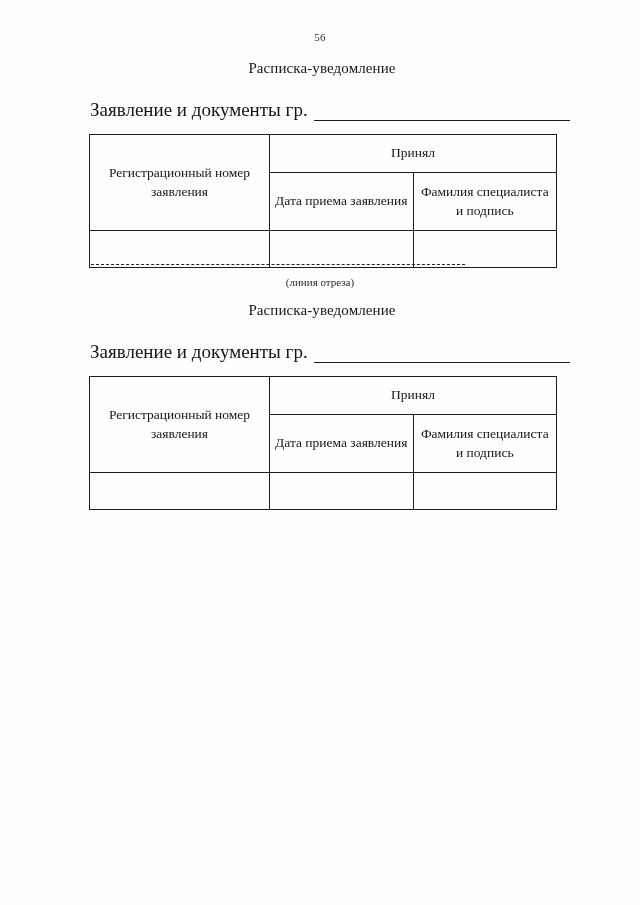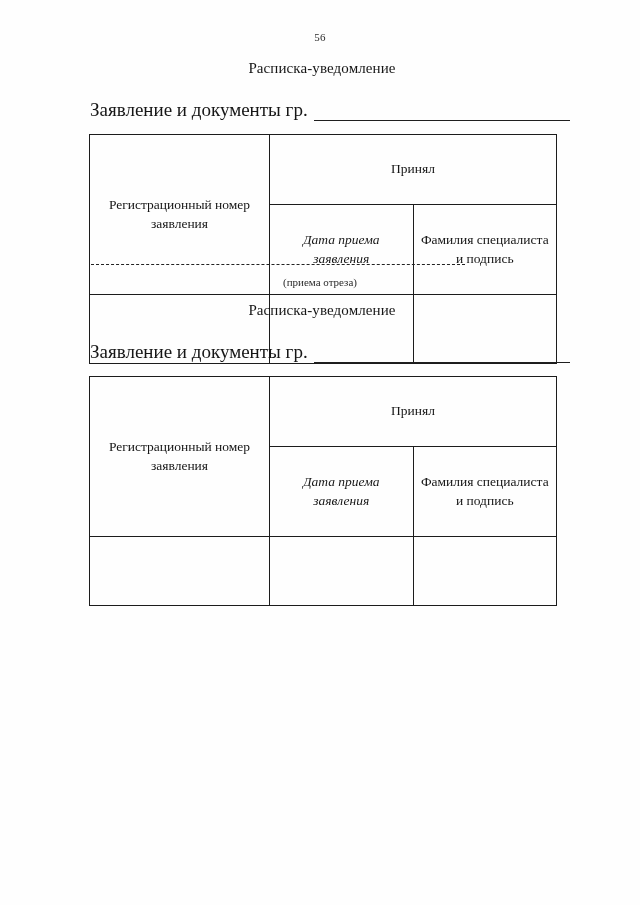--- a/index.html
+++ b/index.html
@@ -81,24 +81,24 @@
   .t1 { top: 74px; }
   .t2 { top: 74px; }
 
   .form-table td {
     border: 1.1px solid #1c1c1c;
     text-align: center;
     vertical-align: middle;
     font-size: 13.5px;
     line-height: 1.35;
     color: #161616;
-    padding: 20px 5px;
+    padding: 4px 5px;
   }
   .col-reg   { width: 169px; }
-  .col-date  { width: 145px; font-style: italic; }
+  .col-date  { width: 145px; }
   .col-spec  { width: 154px; }
 
   .cell-reg    { height: 78px; }
   .cell-accept { height: 29px; }
   .cell-sub    { height: 49px; }
   .cell-empty  { height: 28px; }
 
   
   .cut-area {
     position: absolute;
@@ -154,21 +154,21 @@
           <td class="cell-empty"></td>
           <td class="cell-empty"></td>
           <td class="cell-empty"></td>
         </tr>
       </tbody>
     </table>
   </div>
 
   <div class="cut-area">
     <div class="cut-line"></div>
-    <div class="cut-caption">(приема отреза)</div>
+    <div class="cut-caption">(линия отреза)</div>
   </div>
 
   <div class="section section-2">
 
     <div class="receipt-title">Расписка-уведомление</div>
 
     <div class="applicant-line">
       <span class="applicant-label">Заявление и документы гр.</span>
       <span class="applicant-blank"></span>
     </div>

